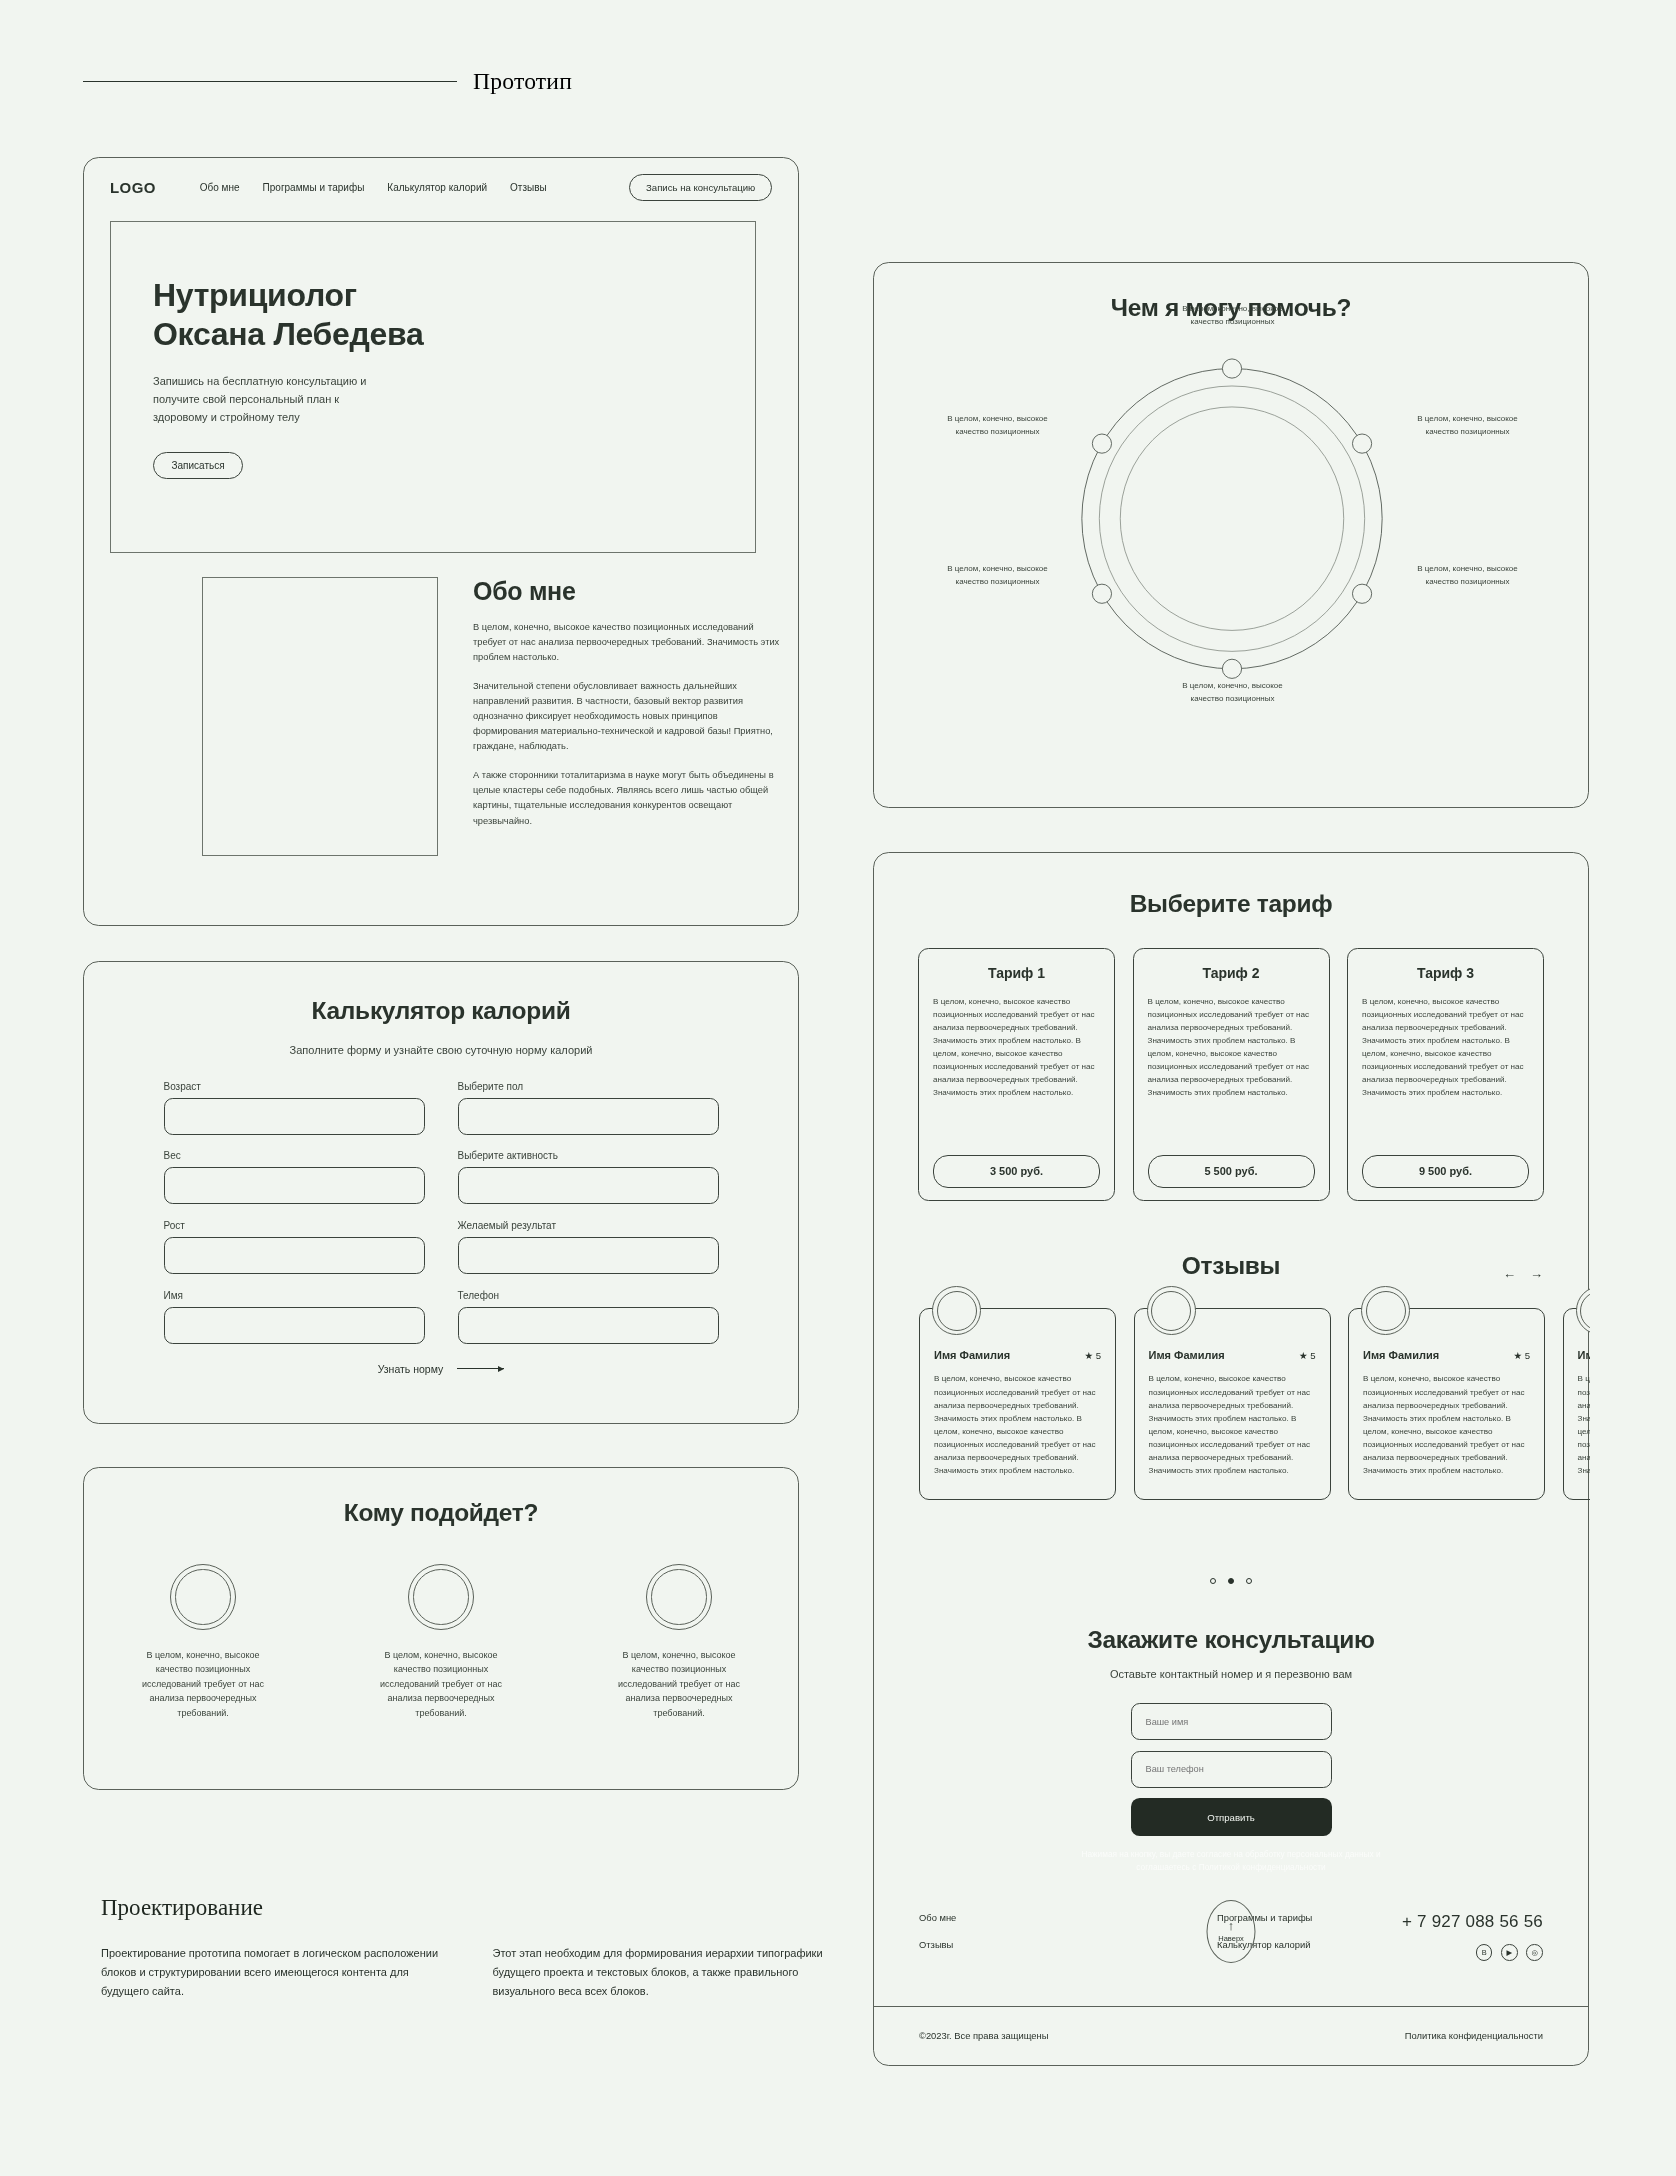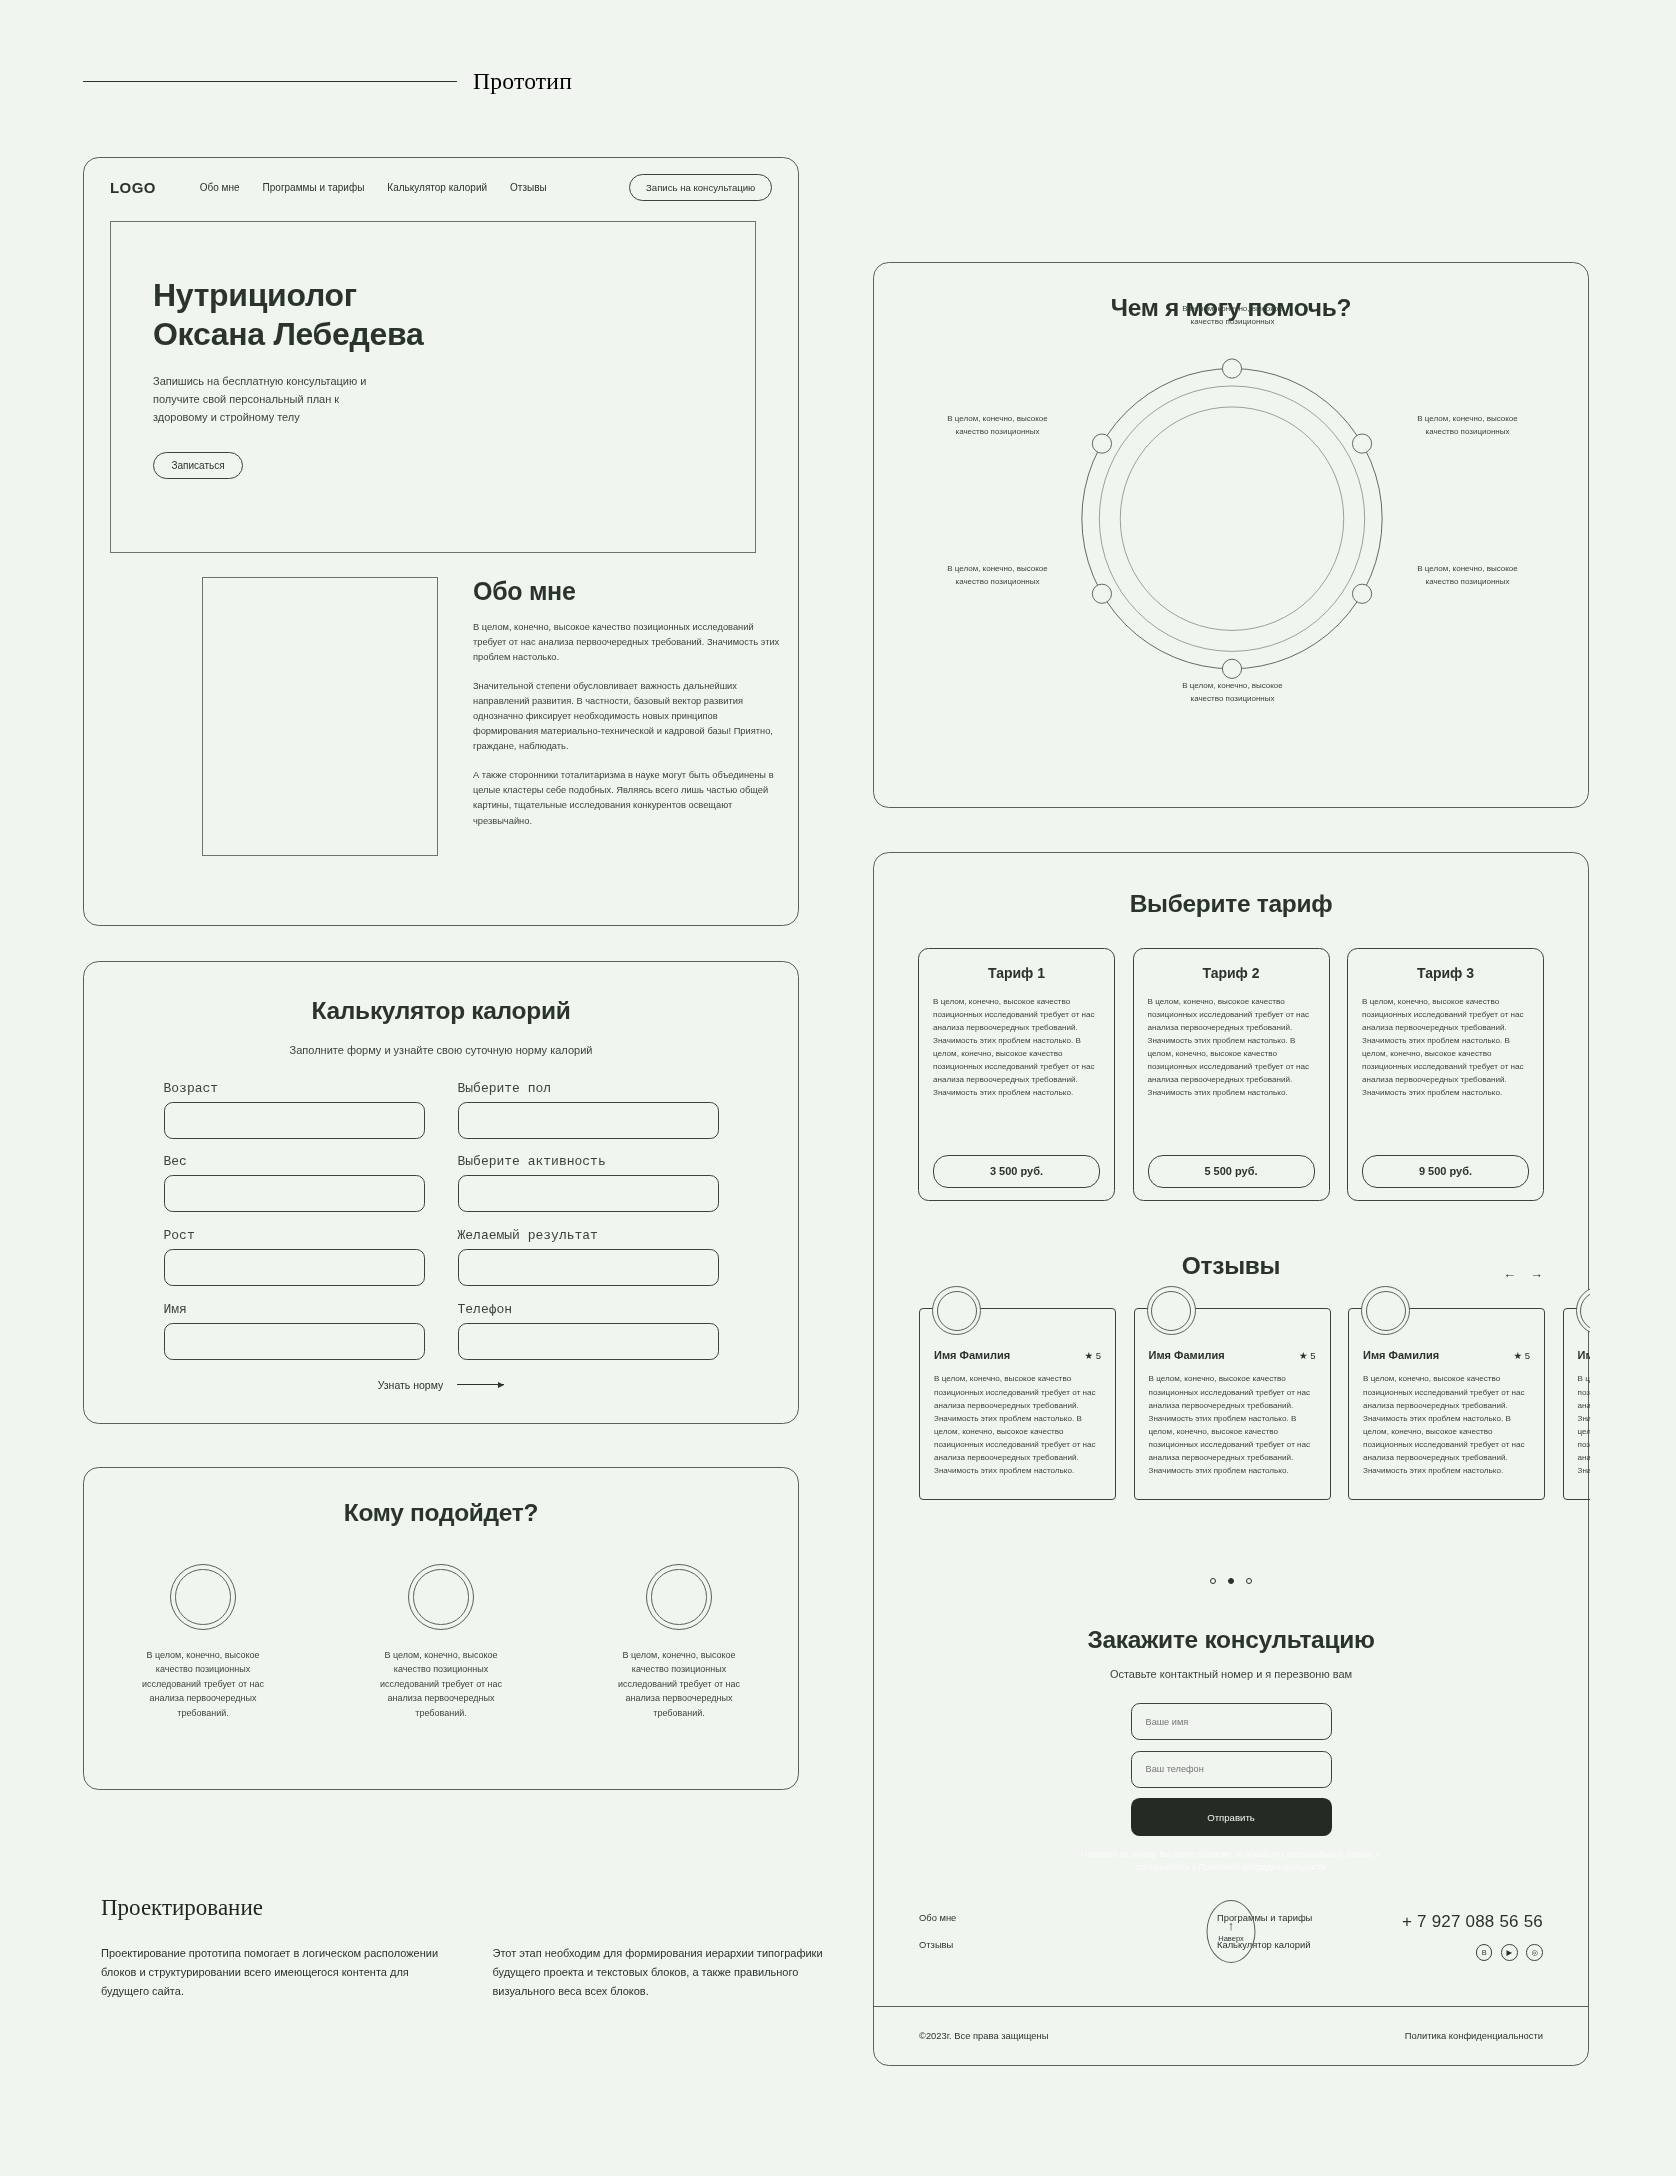--- a/index.html
+++ b/index.html
@@ -67,21 +67,21 @@
   .about-text p { margin-top: 14px; font-size: 9.3px; line-height: 1.62; color: #3a433b; }
 
   
   #calc-panel { left: 83px; top: 961px; width: 716px; height: 463px; }
   .sec-h2 { text-align: center; font-size: 24.5px; font-weight: 700; letter-spacing: -0.3px; }
   .calc-sub { text-align: center; margin-top: 19px; font-size: 11px; color: #3a433b; }
   .calc-grid {
     margin: 24.5px auto 0; width: 555px;
     display: grid; grid-template-columns: 1fr 1fr; gap: 15.7px 33px;
   }
-  .field-label { font-size: 13px; color: #3a433b; margin-bottom: 6.1px; font-family: Liberation Mono, monospace; }
+  .field-label { font-size: 10px; color: #3a433b; margin-bottom: 6.1px; }
   .field-box {
     width: 100%; height: 37px; border: 0.9px solid #3b433c; border-radius: 8.7px;
     background: transparent;
   }
   .calc-action {
     margin: 19px auto 0; width: 555px; display: flex; justify-content: center;
     align-items: center; gap: 14px; font-size: 10.5px; color: #2a332c; cursor: pointer;
   }
   .arrow-long { display: inline-block; width: 47px; height: 0.9px; background: #2a332c; position: relative; }
   .arrow-long::after {
@@ -141,21 +141,21 @@
     position: absolute; right: 45px; top: 14px; display: flex; gap: 14px;
     font-size: 13px; color: #2a332c;
   }
   .rev-arrows span { cursor: pointer; }
   .rev-track {
     position: absolute; left: 45px; top: 432px; width: 671px; height: 262px;
     display: flex; gap: 17.5px; overflow: hidden;
   }
   .rev-card {
     position: relative; flex: 0 0 197px; height: 192px;
-    border: 0.9px solid #3b433c; border-radius: 4px;
+    border: 0.9px solid #3b433c; border-radius: 10px;
     padding: 40px 14px 12.2px; margin-top: 23px;
   }
   .rev-avatar {
     position: absolute; left: 12.2px; top: -23px;
     width: 49px; height: 49px; border: 0.9px solid #5a6159; border-radius: 50%;
     background: #f1f5f0;
   }
   .rev-avatar::after { content: ""; position: absolute; inset: 3.5px; border: 0.9px solid #5a6159; border-radius: 50%; }
   .rev-top { display: flex; align-items: center; justify-content: space-between; }
   .rev-name { font-size: 11px; font-weight: 700; }

